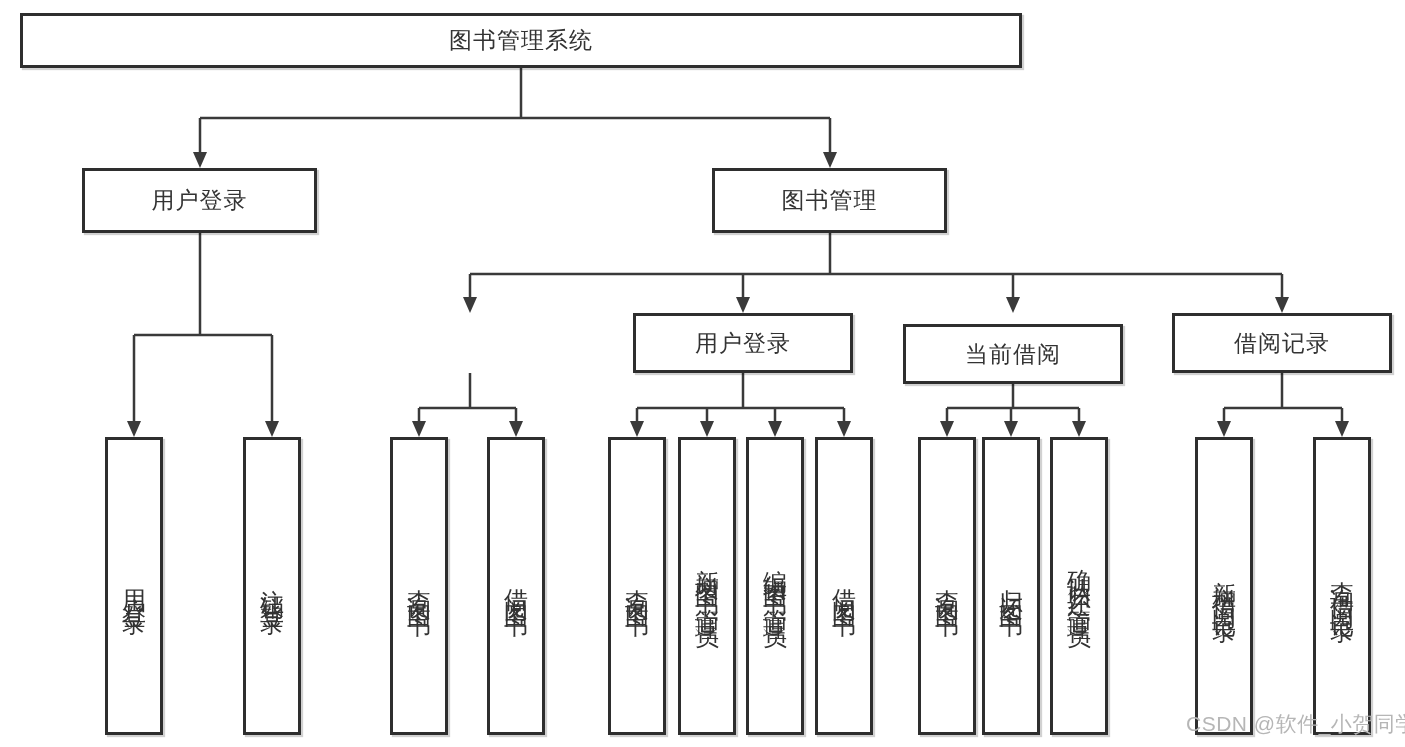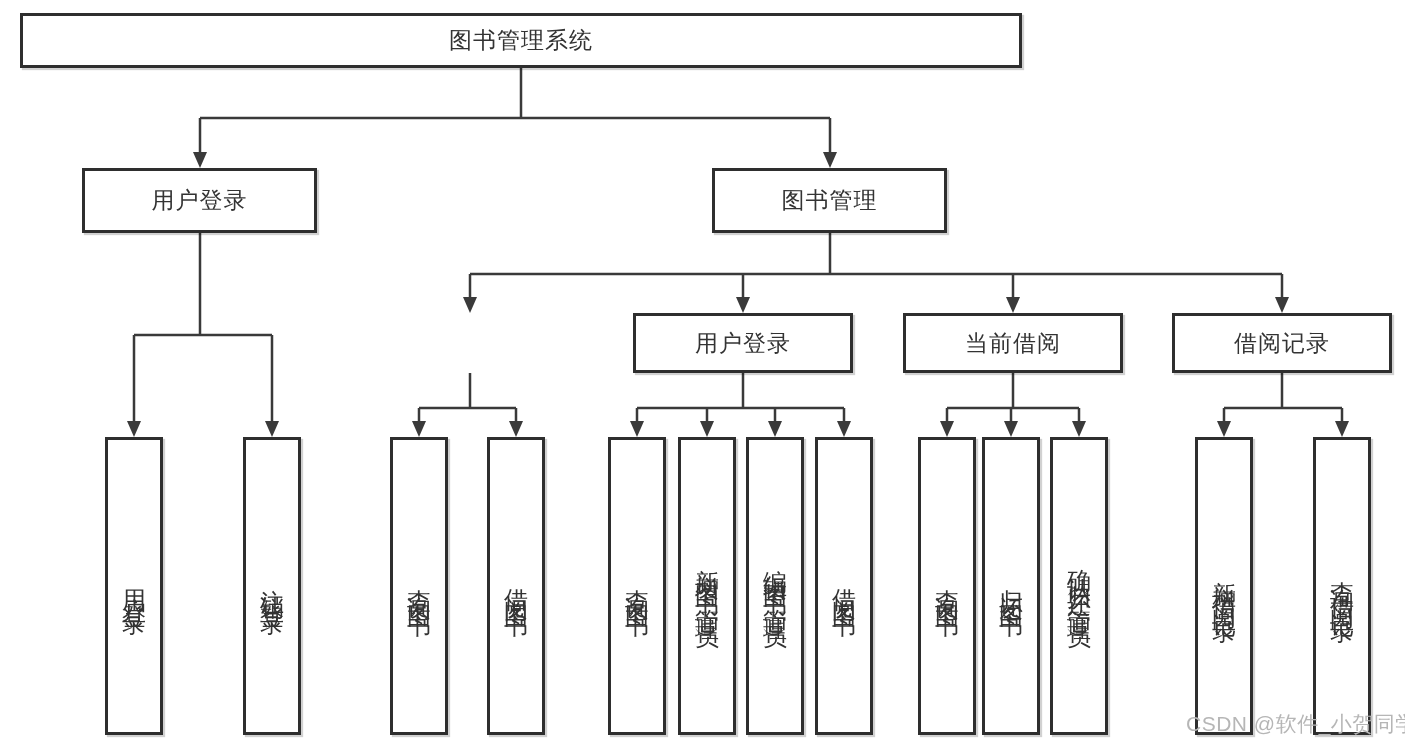--- a/index.html
+++ b/index.html
@@ -47,21 +47,21 @@
          M1072 421 L1086 421 L1079 437 Z  M1217 421 L1231 421 L1224 437 Z
          M1335 421 L1349 421 L1342 437 Z" fill="#3a3a3a" stroke="none"></path>
   </svg>
 
   <div class="node node-h" style="left:20px; top:13px; width:1002px; height:55px;">图书管理系统</div>
 
   <div class="node node-h" style="left:82px; top:168px; width:235px; height:65px;">用户登录</div>
   <div class="node node-h" style="left:712px; top:168px; width:235px; height:65px;text-align:right;">图书管理</div>
 
   <div class="node node-h" style="left:633px; top:313px; width:220px; height:60px;">用户登录</div>
-  <div class="node node-h" style="left:903px; top:313px; width:220px; height:60px;">当前借阅</div>
+  <div class="node node-h" style="left:903px; top:324px; width:220px; height:60px;">当前借阅</div>
   <div class="node node-h" style="left:1172px; top:313px; width:220px; height:60px;">借阅记录</div>
 
   <div class="node node-v" style="left:105px; top:437px; width:58px; height:298px;">用户登录</div>
   <div class="node node-v" style="left:243px; top:437px; width:58px; height:298px;">注销登录</div>
 
   <div class="node node-v" style="left:390px; top:437px; width:58px; height:298px;">查询图书</div>
   <div class="node node-v" style="left:487px; top:437px; width:58px; height:298px;">借阅图书</div>
 
   <div class="node node-v" style="left:608px; top:437px; width:58px; height:298px;">查询图书</div>
   <div class="node node-v" style="left:678px; top:437px; width:58px; height:298px;">新增图书（管理员）</div>

